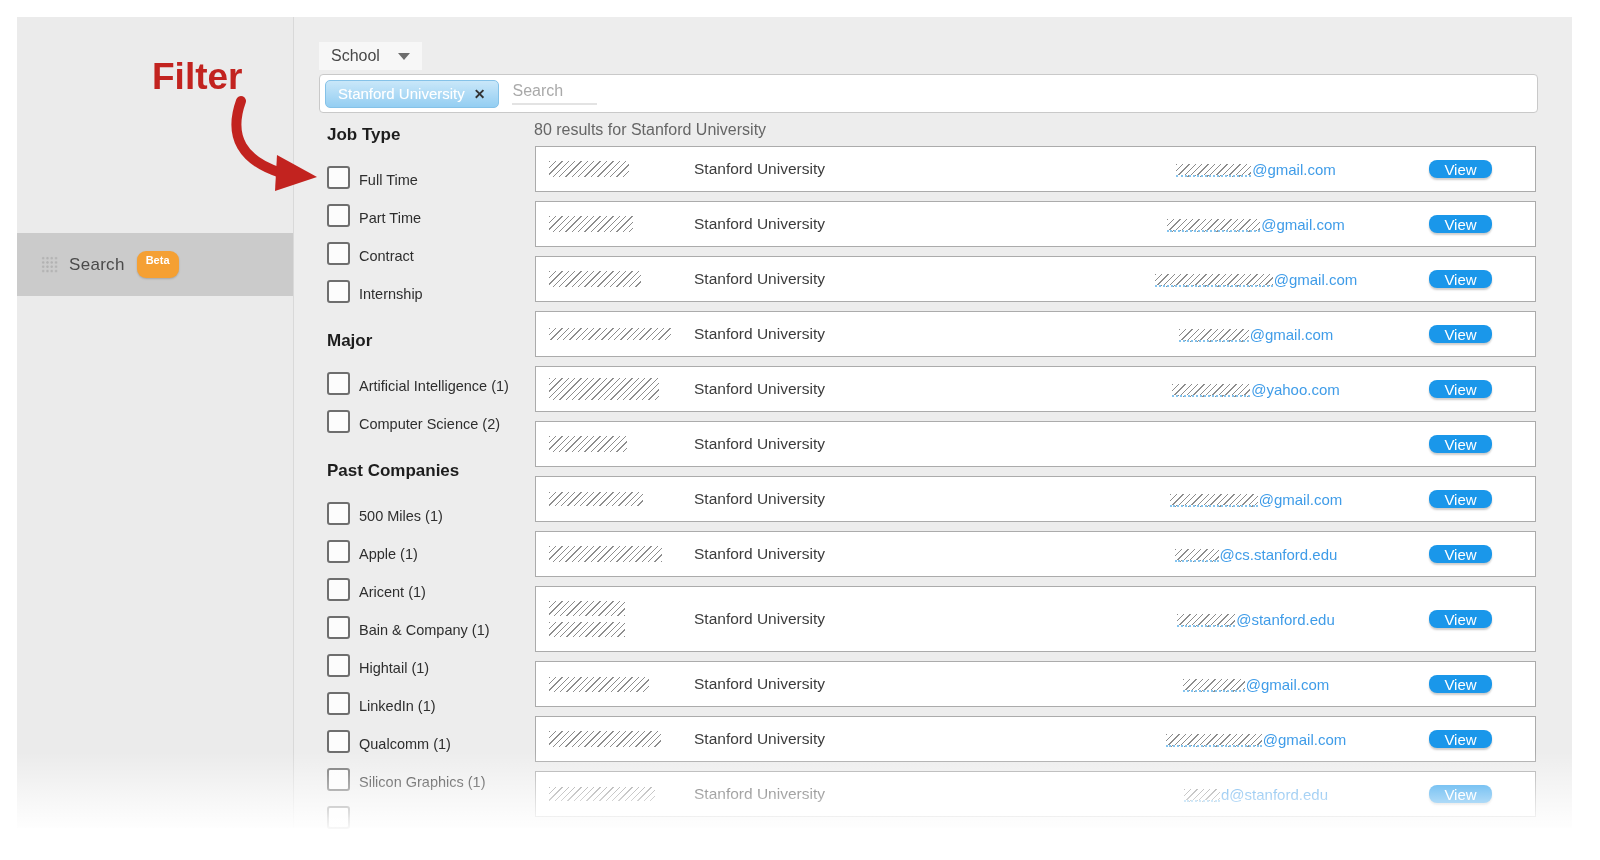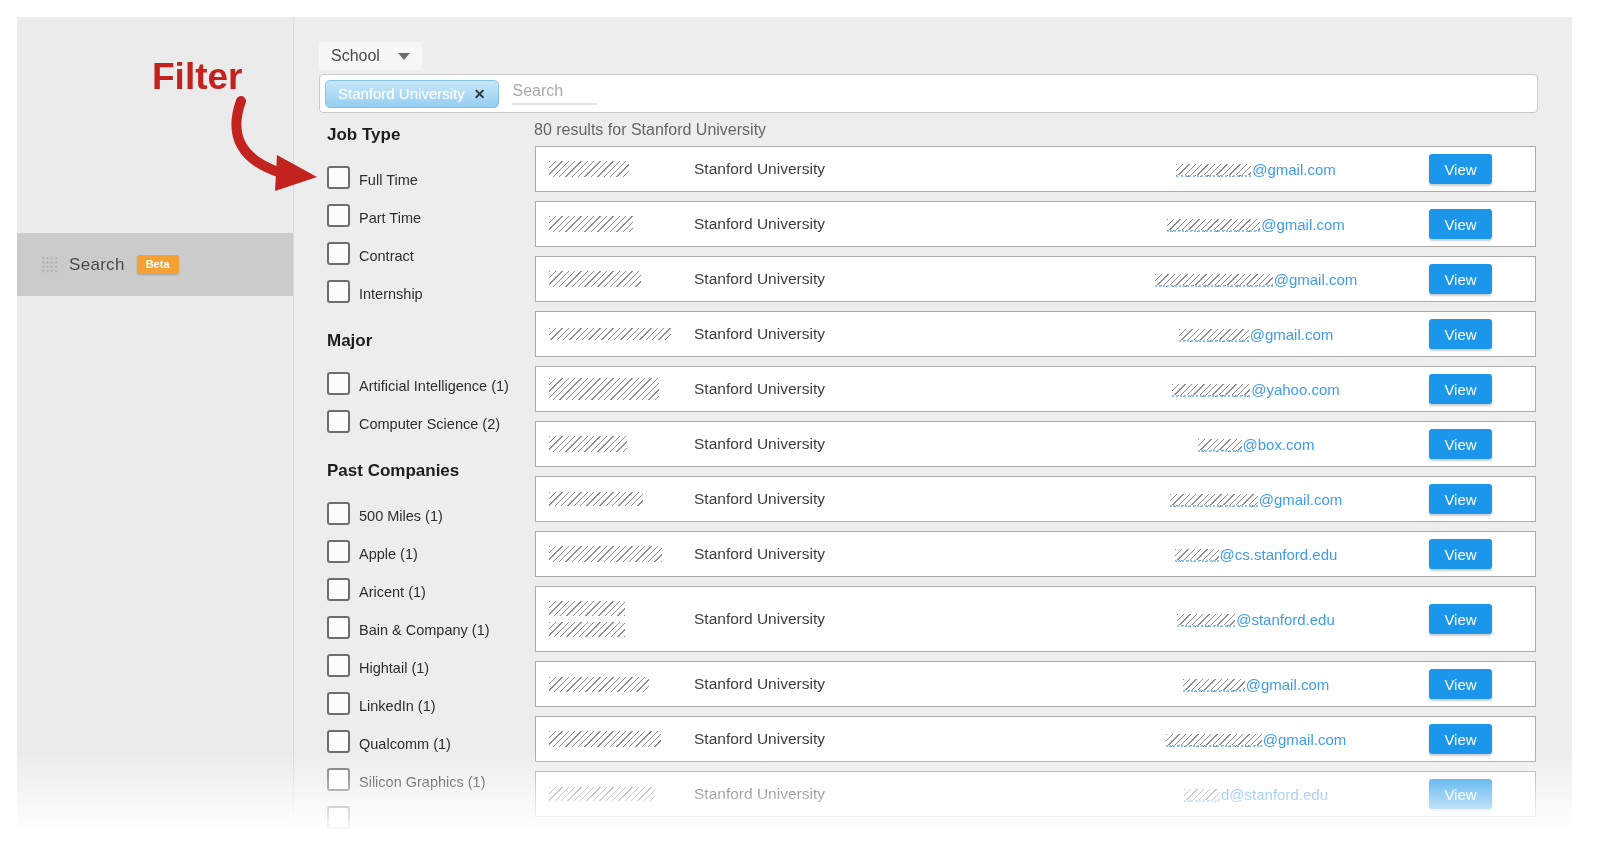--- a/index.html
+++ b/index.html
@@ -14,21 +14,21 @@
   .logout { position:absolute; left:18px; top:69px; font-size:13px; font-weight:bold;
     letter-spacing:0.6px; color:var(--c-logout); cursor:pointer; }
   .nav-item { position:absolute; left:0; width:276px; display:flex; align-items:center; cursor:pointer; }
   .nav-jobs { top:159px; height:57px; background:#ebebeb; }
   .nav-search { top:216px; height:63px; background:#cbcbcb; }
   .grid-icon { width:17px; height:17px; margin-left:24px; flex:0 0 auto;
     background-image:radial-gradient(#b2b2b2 1.1px, rgba(0,0,0,0) 1.3px);
     background-size:4.3px 4.3px; }
   .nav-label { margin-left:11px; font-size:17px; color:#4a4a4a; letter-spacing:0.3px; }
   .beta-badge { margin-left:12px; background:var(--c-beta); color:#fff; font-size:11px; font-weight:bold;
-    padding:3px 9px 4px; border-radius:3px; box-shadow:0 1px 2px rgba(0,0,0,.18); }
+    padding:3px 9px 12px; border-radius:9px; box-shadow:0 1px 2px rgba(0,0,0,.18); }
 
   
   .main { position:absolute; left:293px; top:17px; width:1279px; height:811px;
     background:#ededed; border-left:1px solid #d9d9d9; }
 
   .school-select { position:absolute; left:25px; top:25px; height:28px; background:#f7f7f7;
     display:flex; align-items:center; padding:0 12px; cursor:pointer; }
   .school-label { font-size:16px; color:#484848; }
   .caret-down { width:0; height:0; margin-left:18px; border-left:6px solid transparent;
     border-right:6px solid transparent; border-top:7px solid #6d6d6d; }
@@ -62,22 +62,22 @@
   .name-cell { position:absolute; left:13px; top:0; height:100%; display:flex;
     flex-direction:column; justify-content:center; gap:6px; }
   .name-hatch { height:16px; }
   .school-name { position:absolute; left:158px; top:50%; transform:translateY(-50%);
     font-size:15.5px; color:#3c3c3c; }
   .email-cell { position:absolute; left:540px; width:360px; top:0; height:100%;
     display:flex; align-items:center; justify-content:center; cursor:pointer; }
   .email-hatch { height:13px; border-bottom:2px dotted #85c4ee; margin-top:2px; }
   .email-text { font-size:15px; color:var(--c-email); margin-left:1px; }
   .view-btn { position:absolute; right:43px; top:50%; transform:translateY(-50%);
-    width:63px; height:30px; background:var(--c-view); color:#fff; font-size:15px;
-    font-family:"Liberation Sans", sans-serif; border:none; border-radius:3px;
+    width:63px; height:18px; background:var(--c-view); color:#fff; font-size:15px;
+    font-family:"Liberation Sans", sans-serif; border:none; border-radius:8px;
     box-shadow:0 2px 2px rgba(0,0,0,.2); cursor:pointer; }
 
   
   .anno-label { position:absolute; left:152px; top:56px; font-size:37px; font-weight:bold;
     color:var(--c-red); z-index:30; }
   .anno-arrow { position:absolute; left:215px; top:95px; z-index:30; pointer-events:none; }
 
   
   .fade { position:absolute; left:0; top:752px; width:1600px; height:108px; z-index:40;
     background:linear-gradient(to bottom, rgba(255,255,255,0) 0%, rgba(255,255,255,.85) 62%, #fff 76%);
@@ -239,24 +239,20 @@
       <span class="hatch email-hatch" style="width: 78px;"></span>
       <span class="email-text">@yahoo.com</span>
     </div>
     <button class="view-btn">View</button>
   </div>
         <div class="row">
     <div class="name-cell">
             <span class="hatch name-hatch" style="width: 78px; height: 16px;"></span>
           </div>
     <div class="school-name">Stanford University</div>
-    <div class="email-cell">
-      <span class="hatch email-hatch" style="width: 44px;"></span>
-      <span class="email-text">@box.com</span>
-    </div>
     <button class="view-btn">View</button>
   </div>
         <div class="row">
     <div class="name-cell">
             <span class="hatch name-hatch" style="width: 94px; height: 14px;"></span>
           </div>
     <div class="school-name">Stanford University</div>
     <div class="email-cell">
       <span class="hatch email-hatch" style="width: 88px;"></span>
       <span class="email-text">@gmail.com</span>

